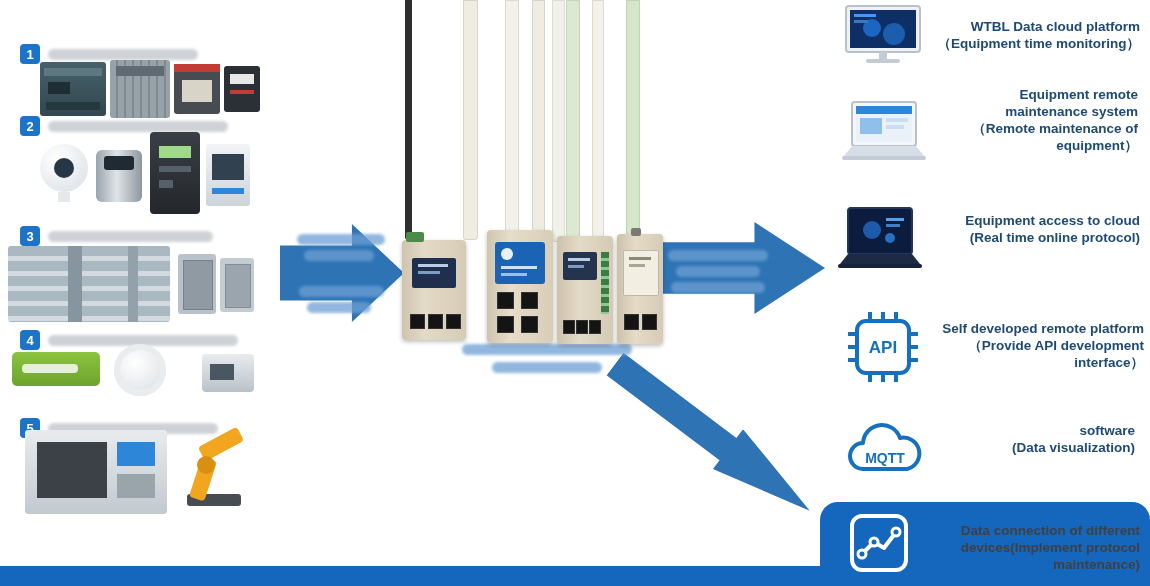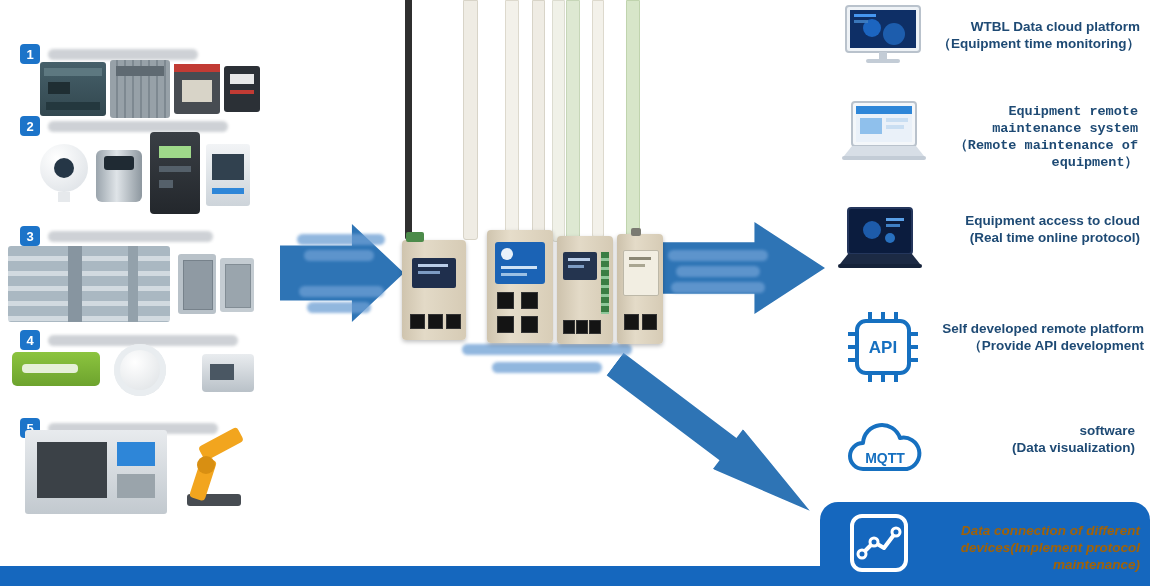--- a/index.html
+++ b/index.html
@@ -15,21 +15,21 @@
   
   .badge{position:absolute;width:20px;height:20px;background:#1c74c9;color:#fff;border-radius:4px;
          display:flex;align-items:center;justify-content:center;font-size:13px;font-weight:bold;}
   
   .antenna{position:absolute;top:0;border-radius:0 0 3px 3px;}
   
   .device{position:absolute;border-radius:4px;box-shadow:0 2px 4px rgba(0,0,0,.25);}
   .port{position:absolute;background:#141414;border:1px solid #333;}
   
   .rtext{position:absolute;font-size:13.5px;line-height:17px;font-weight:600;color:#1e4a74;text-align:right;}
-  .rtext.white{color:#a16207;font-style:italic;}
+  .rtext.white{color:#404040;}
   .icon{position:absolute;}
   
   .bottom-bar{position:absolute;left:0;top:566px;width:1150px;height:20px;background:#1567be;}
   .protocol-panel{position:absolute;left:820px;top:502px;width:330px;height:84px;background:#1567be;
                   border-radius:18px 18px 0 0;}
   
   .photo{position:absolute;border-radius:3px;}
 </style>
 </head>
 <body>
@@ -214,21 +214,21 @@
   <svg class="icon" style="left:838px;top:100px;" width="92" height="66">
     <rect x="14" y="2" width="64" height="44" rx="3" fill="#f4f7fa" stroke="#b9c2cc" stroke-width="2"></rect>
     <rect x="18" y="6" width="56" height="36" fill="#eaf1f9"></rect>
     <rect x="18" y="6" width="56" height="8" fill="#2e86d8"></rect>
     <rect x="22" y="18" width="22" height="16" fill="#8fc0ec"></rect>
     <rect x="48" y="18" width="22" height="4" fill="#c9def2"></rect>
     <rect x="48" y="25" width="18" height="4" fill="#c9def2"></rect>
     <polygon points="6,56 86,56 78,46 14,46" fill="#d7dee6"></polygon>
     <rect x="4" y="56" width="84" height="4" rx="2" fill="#c3ccd6"></rect>
   </svg>
-  <div class="rtext" style="left:928px;top:103px;width:210px;font-family:Liberation Mono, monospace;">
+  <div class="rtext" style="left:928px;top:86px;width:210px;">
     <div>Equipment remote</div>
     <div>maintenance system</div>
     <div>（Remote maintenance of</div>
     <div>equipment）</div>
   </div>
 
   <svg class="icon" style="left:832px;top:206px;" width="96" height="68">
     <rect x="16" y="2" width="64" height="46" rx="3" fill="#0b1c3e" stroke="#24365c" stroke-width="2"></rect>
     <circle cx="40" cy="24" r="9" fill="#1f5fb0" opacity="0.95"></circle>
     <circle cx="58" cy="32" r="5" fill="#2e7fd6" opacity="0.85"></circle>
@@ -254,20 +254,21 @@
       <rect x="2" y="48" width="9" height="4" fill="#1670c0"></rect>
     <rect x="63" y="22" width="9" height="4" fill="#1670c0"></rect>
       <rect x="63" y="35" width="9" height="4" fill="#1670c0"></rect>
       <rect x="63" y="48" width="9" height="4" fill="#1670c0"></rect>
     <rect x="11" y="11" width="52" height="52" rx="9" fill="#ffffff" stroke="#1670c0" stroke-width="4"></rect>
     <text x="37" y="43" text-anchor="middle" font-size="17" font-weight="bold" fill="#1670c0" font-family="Liberation Sans, sans-serif">API</text>
   </svg>
   <div class="rtext" style="left:922px;top:320px;width:222px;">
     <div>Self developed remote platform</div>
     <div>（Provide API development</div>
+    <div>interface）</div>
   </div>
 
   <svg class="icon" style="left:838px;top:418px;" width="94" height="64">
     <path d="M 25 51 A 13 13 0 0 1 25 25 A 19 19 0 0 1 62 20 A 14 14 0 0 1 69 51 Z" fill="#ffffff" stroke="#1670c0" stroke-width="4" stroke-linejoin="round"></path>
     <text x="47" y="45" text-anchor="middle" font-size="14" font-weight="bold" fill="#1670c0" font-family="Liberation Sans, sans-serif">MQTT</text>
   </svg>
   <div class="rtext" style="left:930px;top:422px;width:205px;">
     <div>software</div>
     <div>(Data visualization)</div>
   </div>

